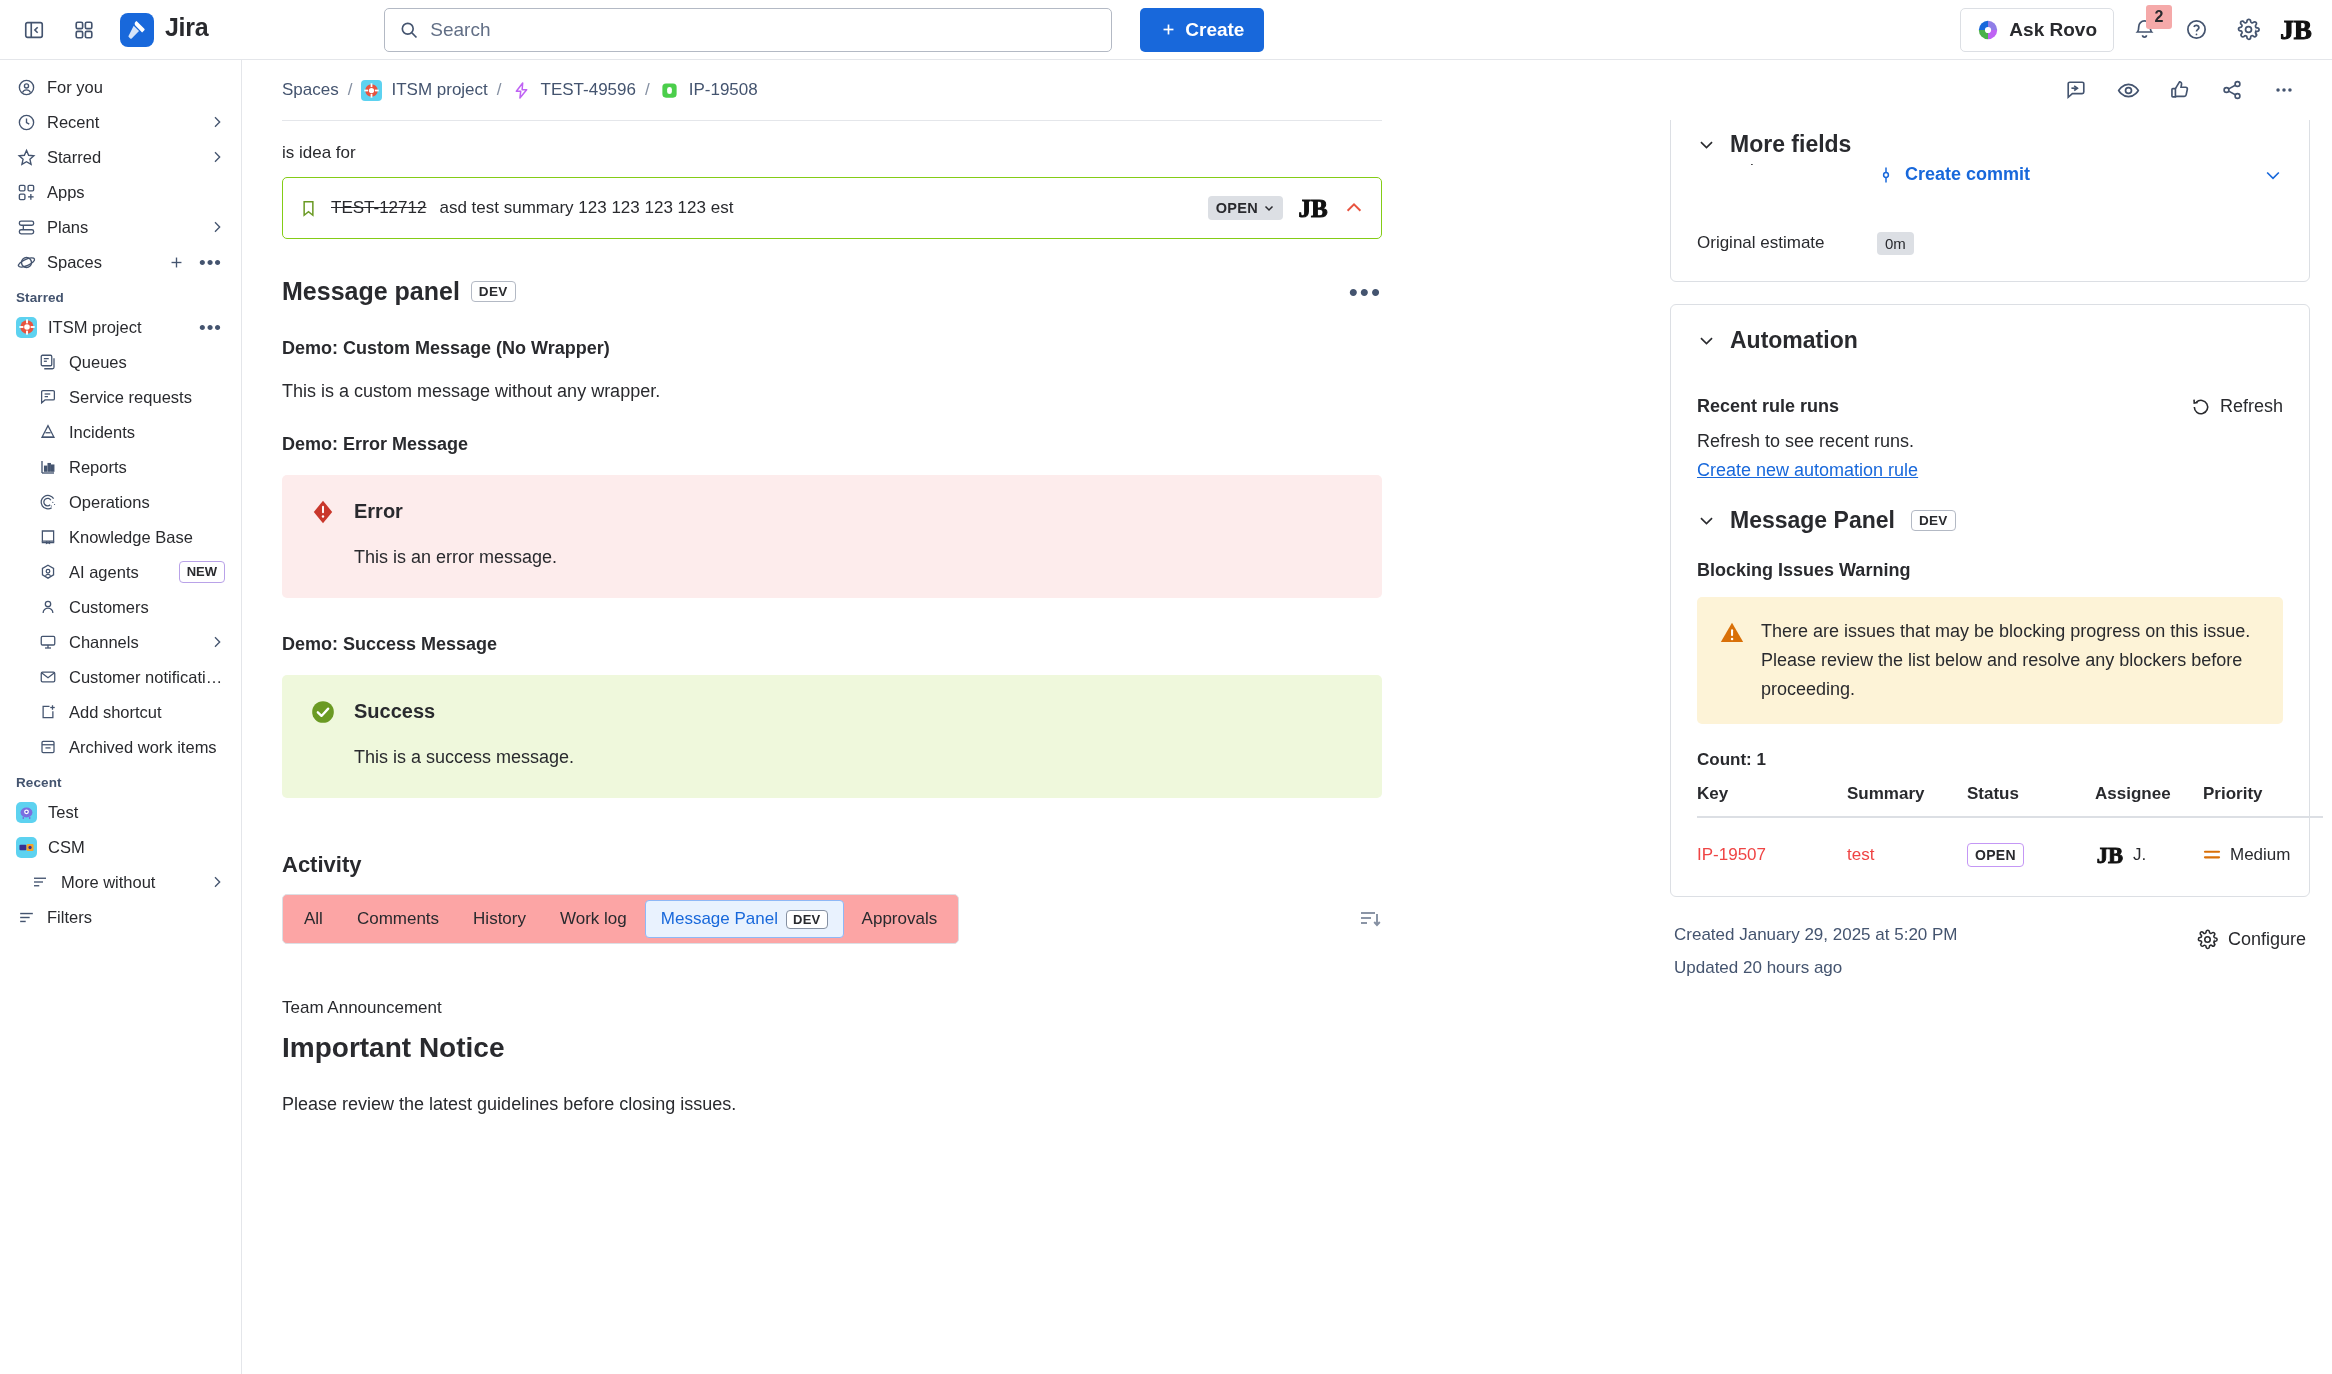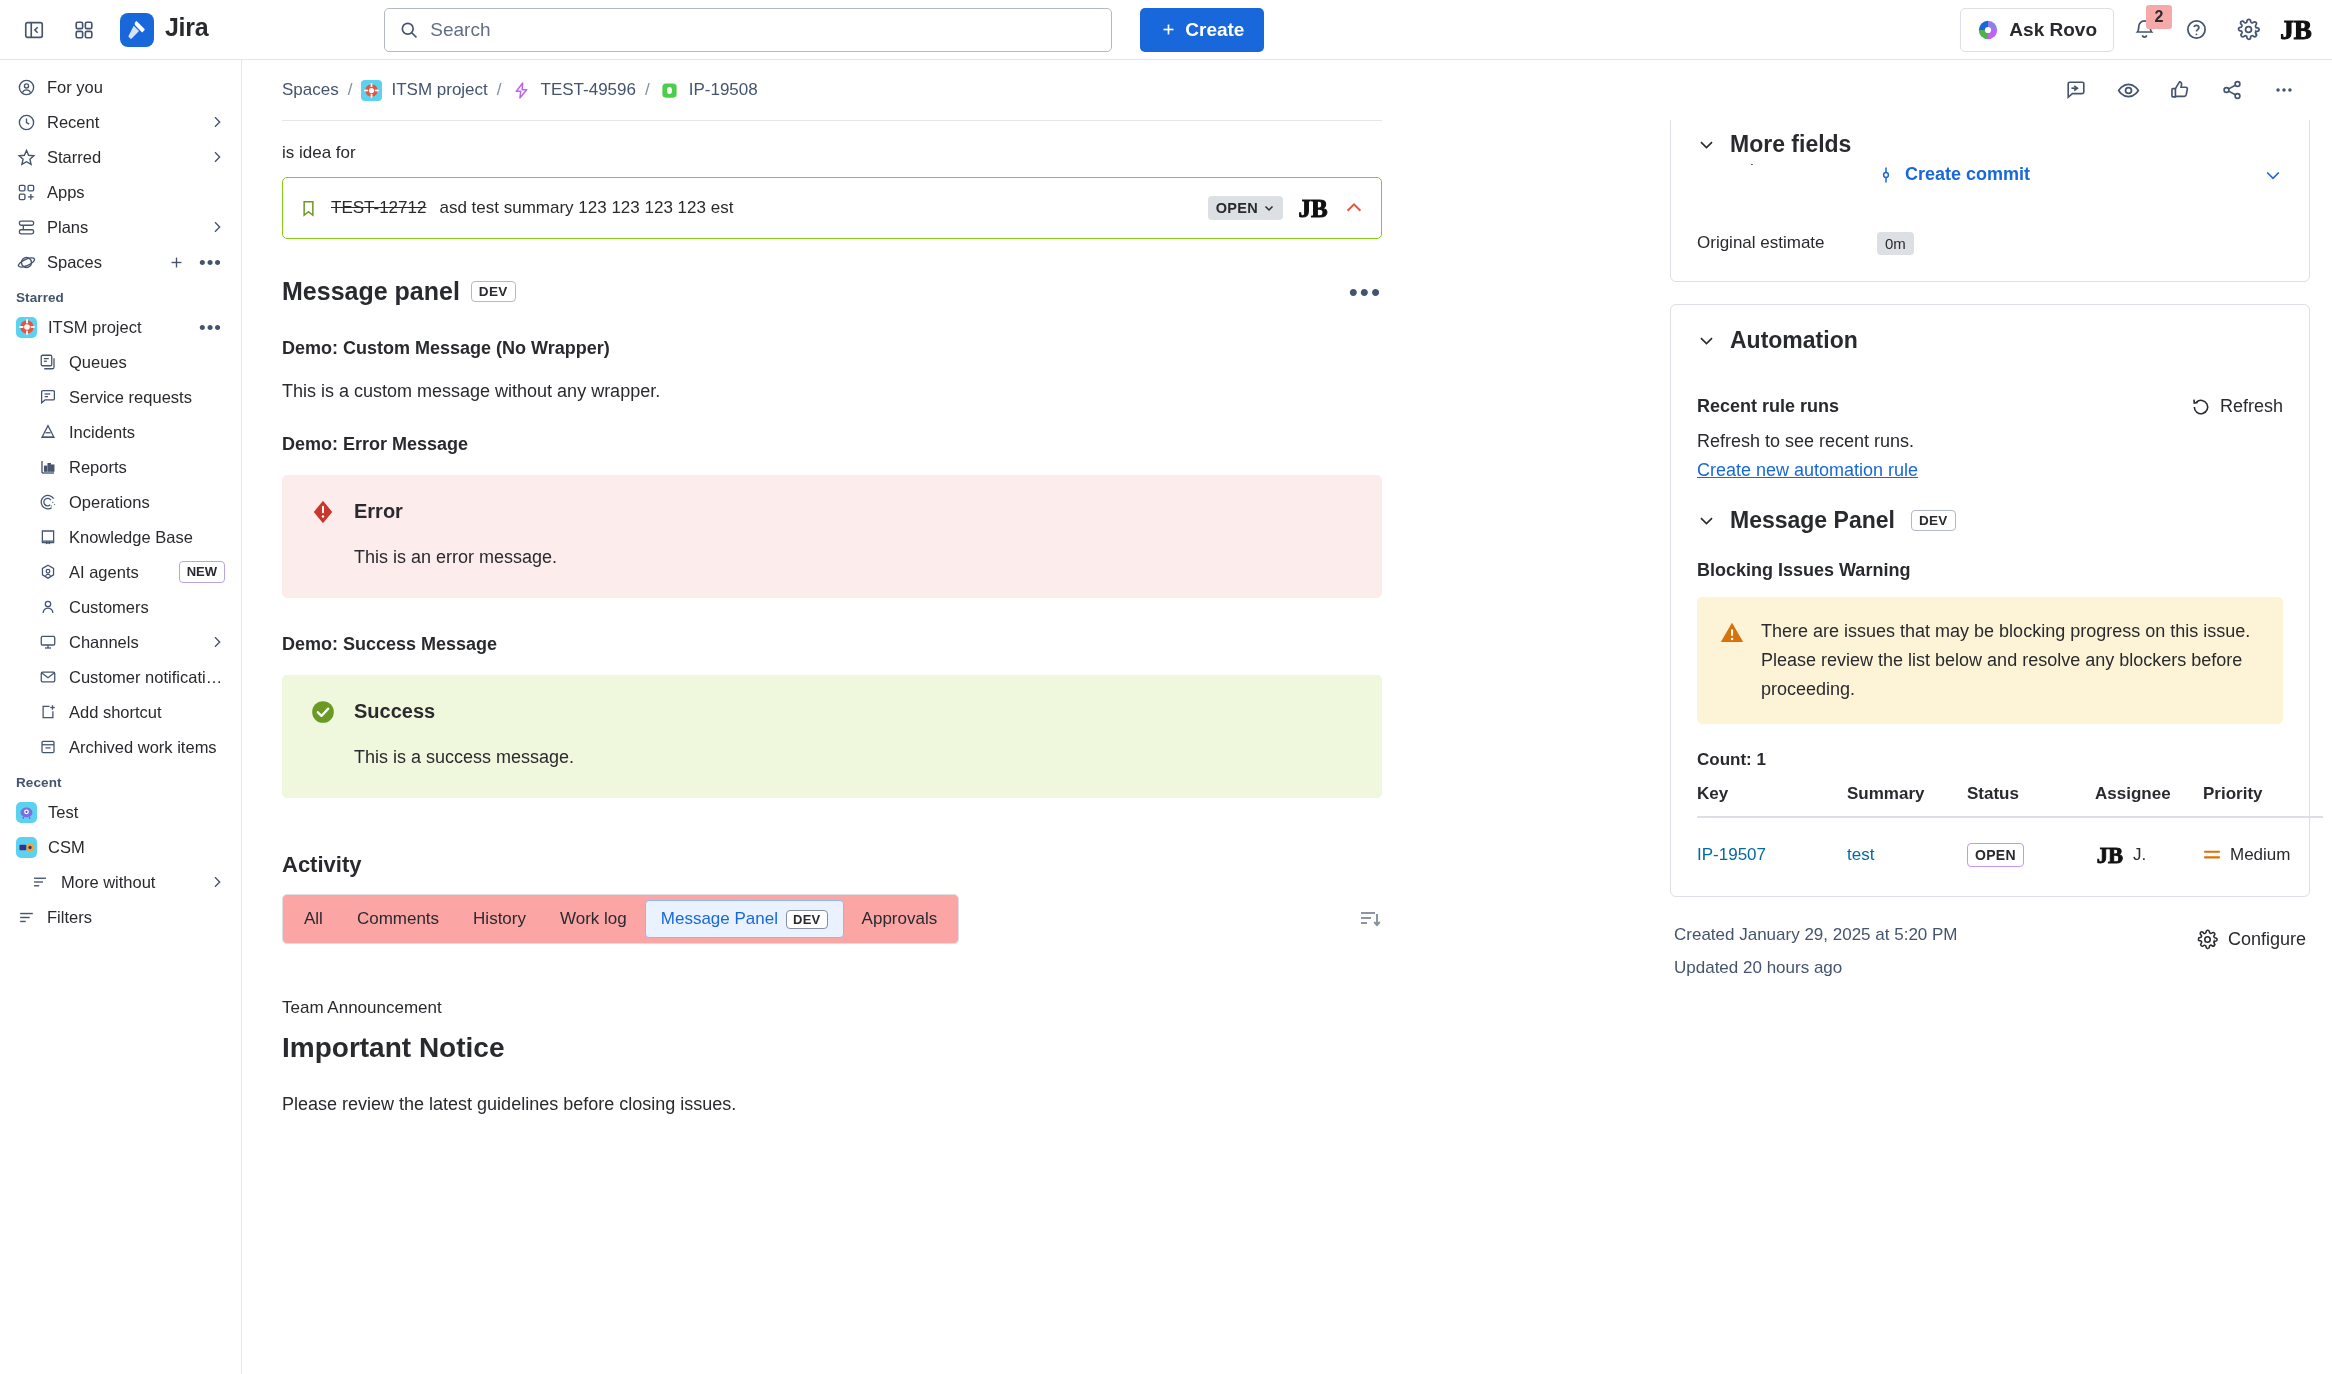--- a/index.html
+++ b/index.html
@@ -210,21 +210,21 @@
   }
   .warn-text { font-size: 18px; color: #292a2e; line-height: 1.62; }
 
   .count-text { font-size: 17px; font-weight: 700; color: #292a2e; margin-top: 26px; }
   .tbl { width: 100%; border-collapse: collapse; margin-top: 14px; table-layout: fixed; }
   .tbl th {
     text-align: left; font-size: 17px; font-weight: 700; color: #292a2e;
     padding: 0 0 12px 0; border-bottom: 2px solid #dcdfe4; white-space: nowrap;
   }
   .tbl td { padding: 22px 0 0 0; font-size: 17px; color: #292a2e; vertical-align: middle; white-space: nowrap; }
-  .tbl a { color: #0369a1; text-decoration: none; cursor: pointer; }
+  .tbl a { color: #ef4444; text-decoration: none; cursor: pointer; }
   .open-lozenge {
     display: inline-block; border: 1px solid #c497f5; color: #292a2e;
     font-size: 14px; font-weight: 700; border-radius: 4px; padding: 3px 7px; letter-spacing: .3px;
   }
   .assignee-cell { display: flex; align-items: center; gap: 8px; }
   .prio-cell { display: flex; align-items: center; gap: 9px; }
 
   .footer-meta { display: flex; align-items: flex-start; padding: 0 4px; margin-top: 4px; }
   .meta-text { font-size: 17px; color: #44546f; line-height: 1.9; }
   .configure-btn {

